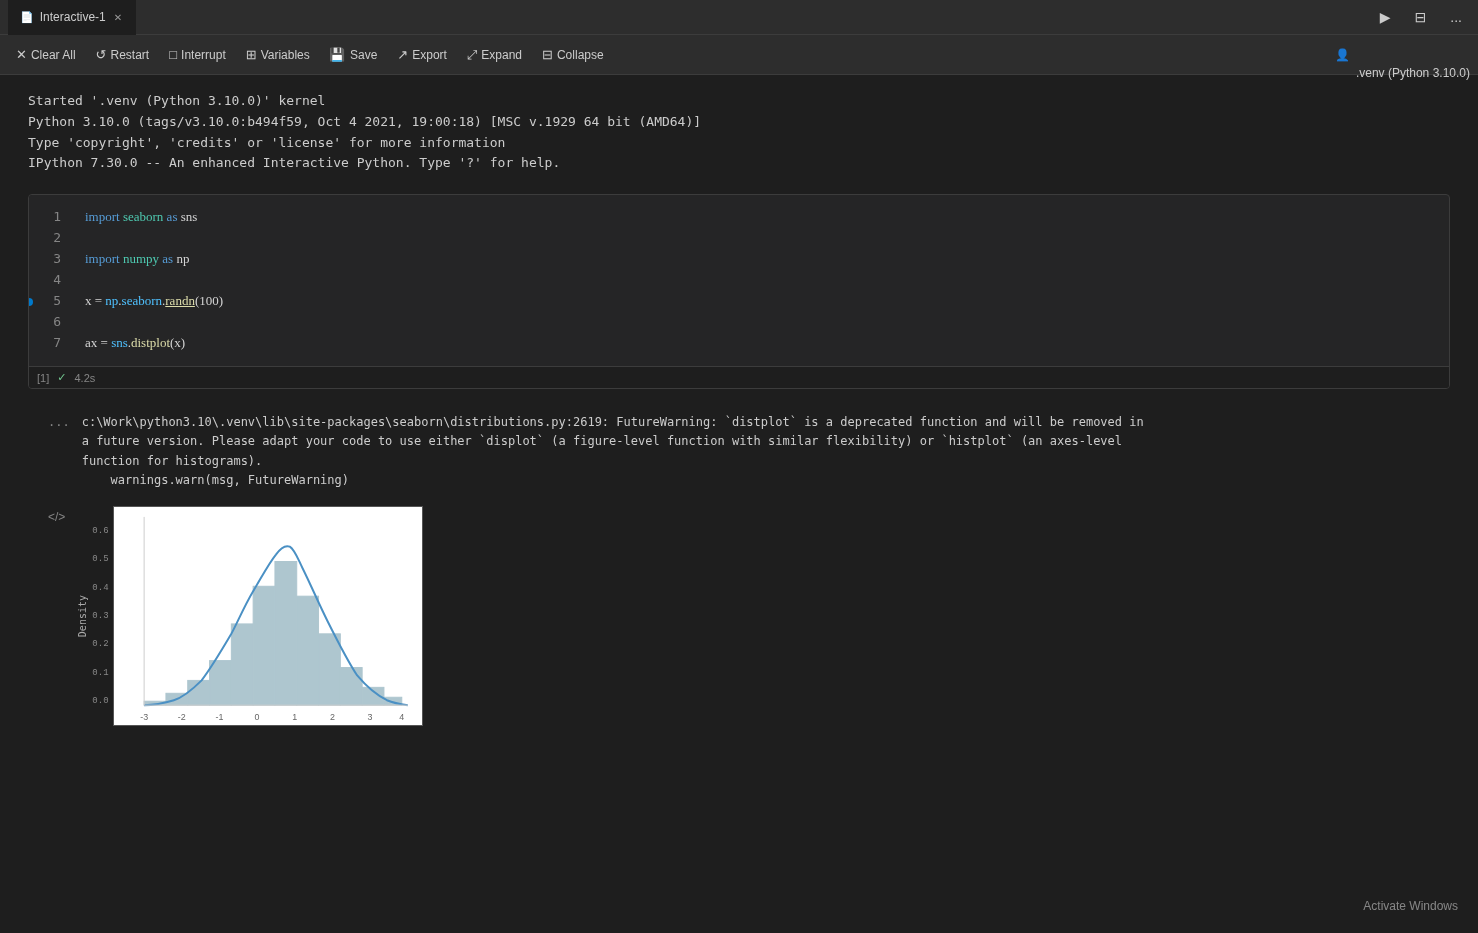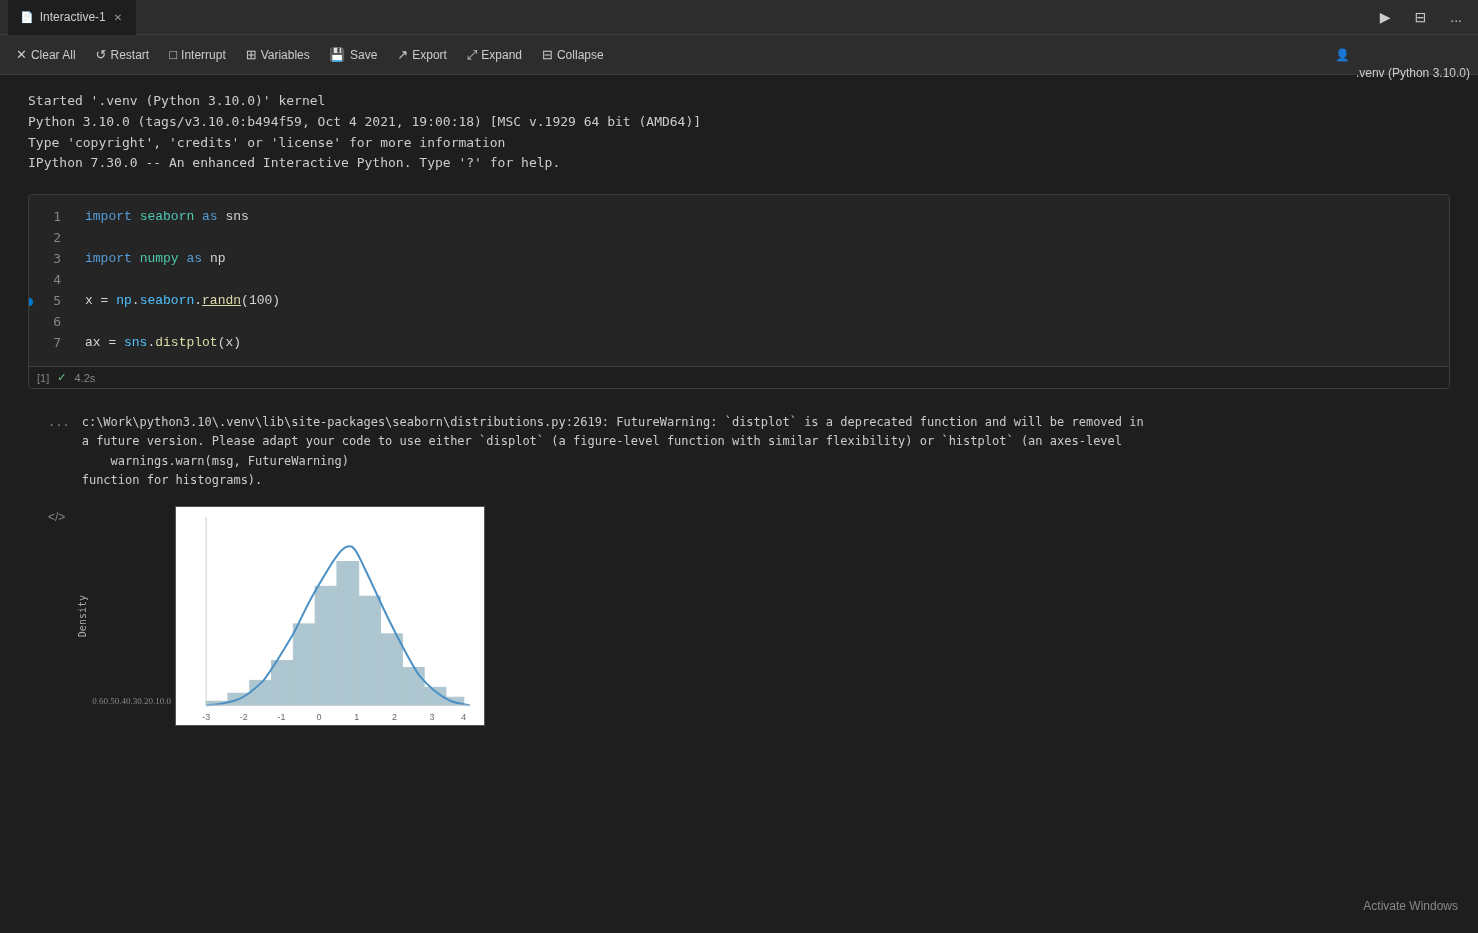--- a/index.html
+++ b/index.html
@@ -145,21 +145,21 @@
     .line-number-row .debug-dot {
       width: 8px;
       height: 8px;
       background: #007acc;
       border-radius: 50%;
       position: absolute;
       left: -12px;
     }
     .code-lines {
       padding: 12px 16px;
-      font-family: Liberation Mono, monospace;
+      font-family: Liberation Serif, serif;
       font-size: 13px;
       line-height: 1.6;
       flex: 1;
       overflow-x: auto;
     }
     .code-line {
       height: 21px;
       white-space: pre;
     }
     .kw-blue { color: #569cd6; }
@@ -360,32 +360,32 @@
     </div>
   </div>
 
   <div class="output-area">
 
     <div class="warning-text">
       <span class="warning-dots">...</span>
       <div class="warning-content">
         <div>c:\Work\python3.10\.venv\lib\site-packages\seaborn\distributions.py:2619: FutureWarning: `distplot` is a deprecated function and will be removed in</div>
         <div>a future version. Please adapt your code to use either `displot` (a figure-level function with similar flexibility) or `histplot` (an axes-level</div>
+        <div>function for histograms).</div>
         <div>&nbsp;&nbsp;&nbsp;&nbsp;warnings.warn(msg, FutureWarning)</div>
-        <div>function for histograms).</div>
       </div>
     </div>
 
     <div class="plot-output">
       <span class="plot-icon">&lt;/&gt;</span>
       <div style="display:flex; align-items:flex-start; gap:4px;">
 
         <div style="display:flex; flex-direction:row; align-items:center; height:220px;">
           <div style="writing-mode:vertical-rl; transform:rotate(180deg); font-family:Consolas,monospace; font-size:10px; color:#aaa; margin-right:4px;">Density</div>
-          <div style="display:flex; flex-direction:row; justify-content:space-between; height:200px; padding: 10px 0; font-family:Liberation Serif, serif; font-size:9px; color:#888; text-align:right;align-items:flex-end;">
+          <div style="display:flex; flex-direction:column; justify-content:space-between; height:200px; padding: 10px 0; font-family:Liberation Mono, monospace; font-size:9px; color:#888; text-align:right;align-items:flex-end;">
             <span>0.6</span>
             <span>0.5</span>
             <span>0.4</span>
             <span>0.3</span>
             <span>0.2</span>
             <span>0.1</span>
             <span>0.0</span>
           </div>
         </div>
 

